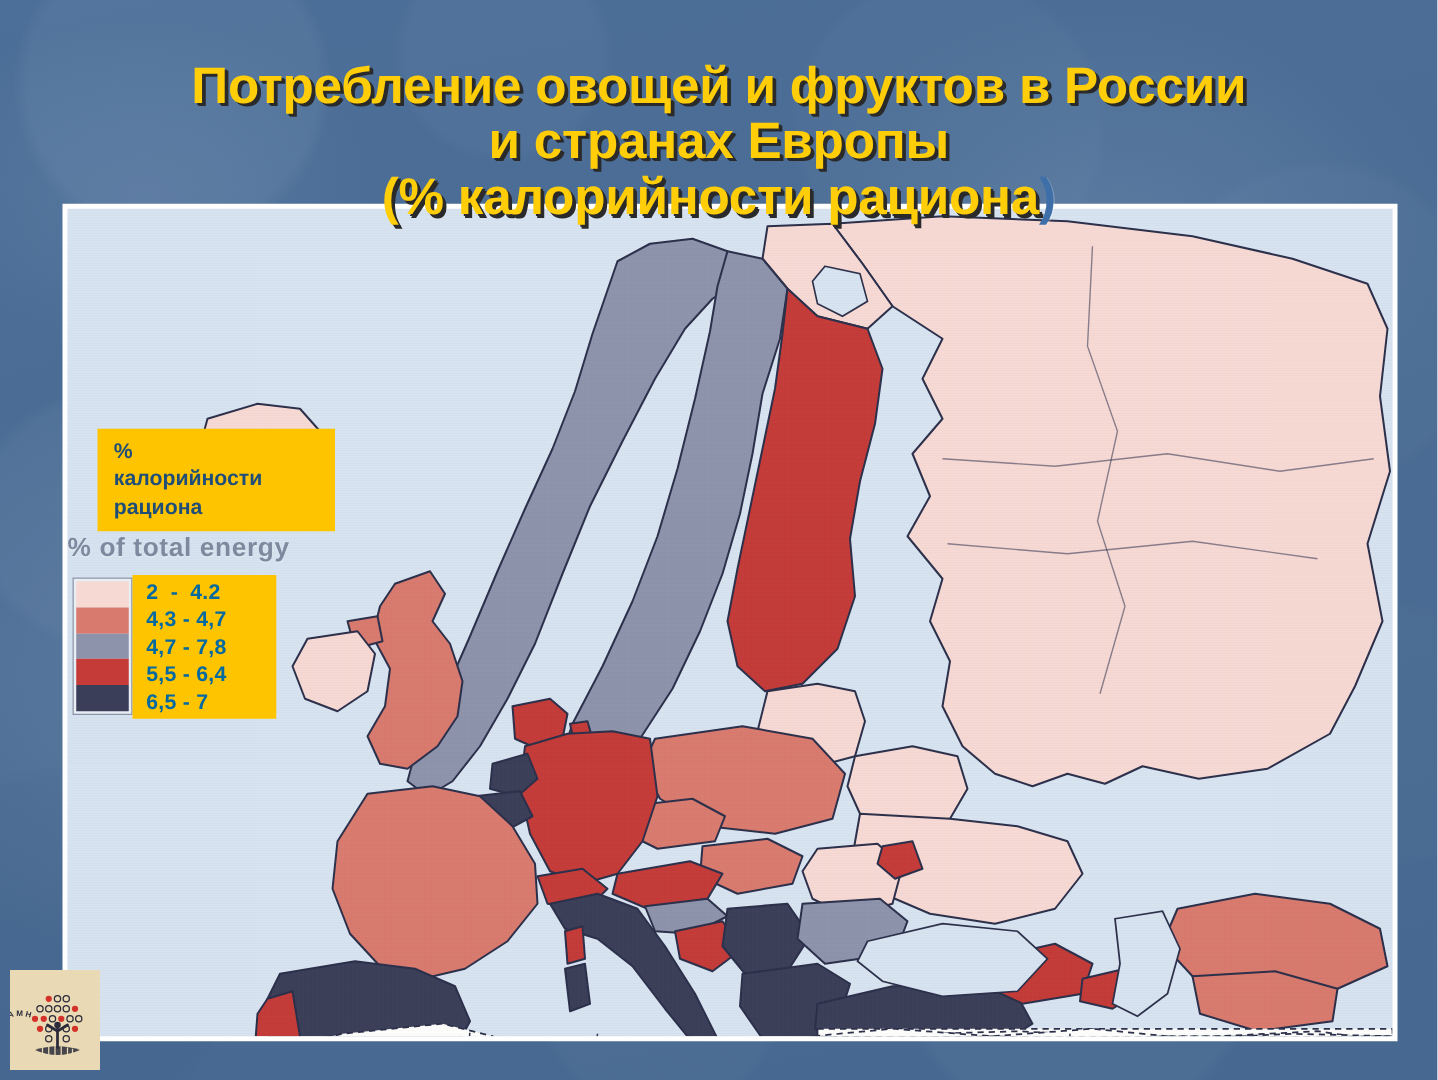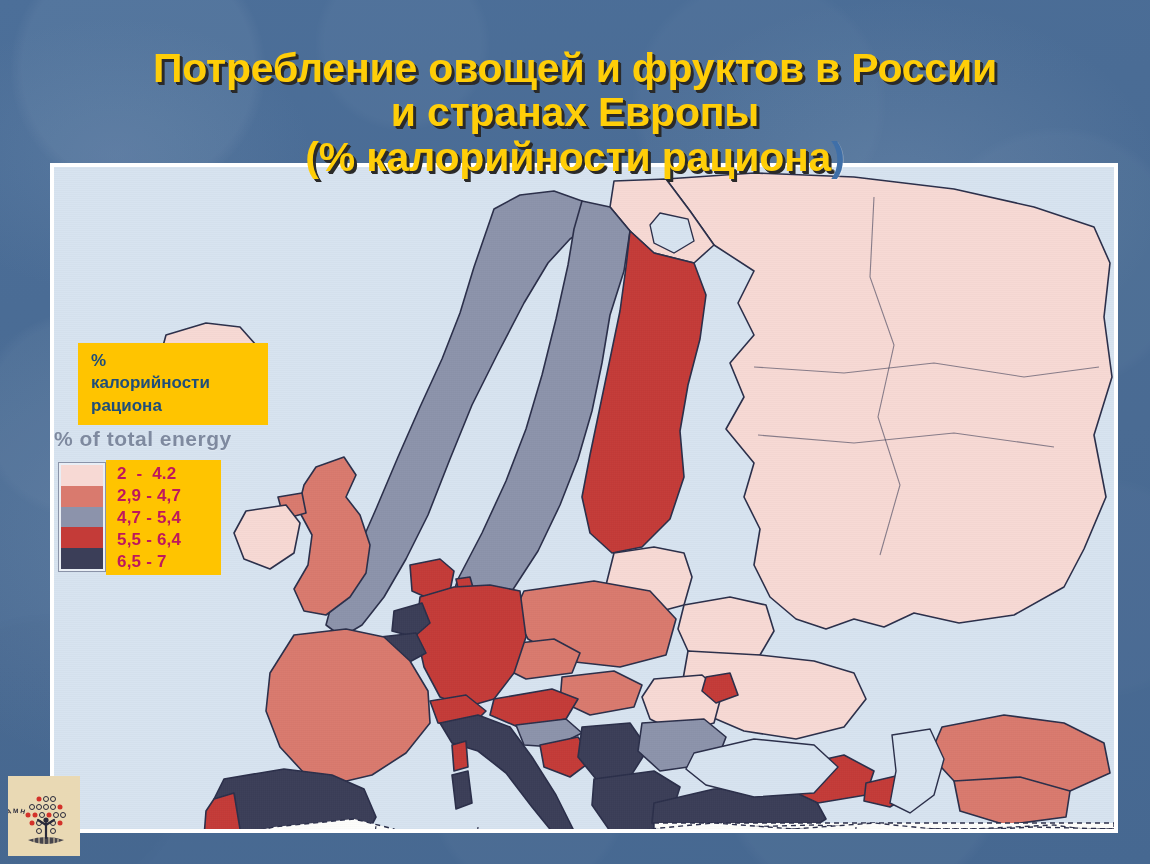--- a/index.html
+++ b/index.html
@@ -131,21 +131,21 @@
 
   #legend-values {
     position:absolute;
     left:106px; top:460px;
     width:115px; height:115px;
     background:#FFC400;
     z-index:7;
     padding:3px 0 0 11px;
   }
   #legend-values .row {
-    color:#be185d;
+    color:#0369a1;
     font-size:17px;
     font-weight:bold;
     line-height:22px;
     letter-spacing:.2px;
     white-space:pre;
   }
 
   
   #logo {
     position:absolute;
@@ -328,22 +328,22 @@
   <div id="legend-swatches">
     <div class="sw" style="background: rgb(247, 217, 212);"></div>
     <div class="sw" style="background: rgb(217, 122, 110);"></div>
     <div class="sw" style="background: rgb(140, 147, 171);"></div>
     <div class="sw" style="background: rgb(196, 59, 56);"></div>
     <div class="sw" style="background: rgb(59, 62, 88);"></div>
   </div>
 
   <div id="legend-values">
     <div class="row">2  -  4.2</div>
-    <div class="row">2,9 - 4,7</div>
-    <div class="row">4,7 - 5,4</div>
+    <div class="row">4,3 - 4,7</div>
+    <div class="row">4,7 - 7,8</div>
     <div class="row">5,5 - 6,4</div>
     <div class="row">6,5 - 7</div>
   </div>
 
   <div id="logo">
     <svg viewBox="0 0 72 80">
       <defs>
         <path id="ringpath" d="M36 64 A28 27 0 1 1 36 63.9" fill="none"></path>
       </defs>
       <rect x="0" y="0" width="72" height="80" fill="#e9d9b4"></rect>

